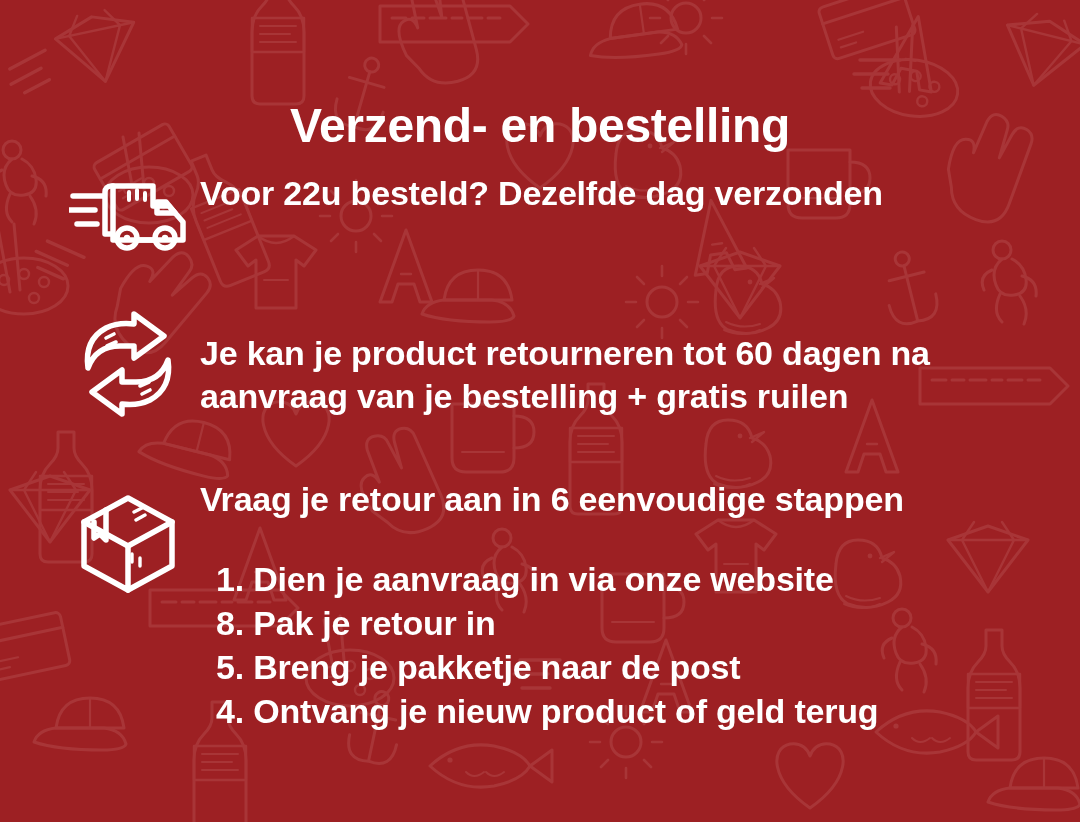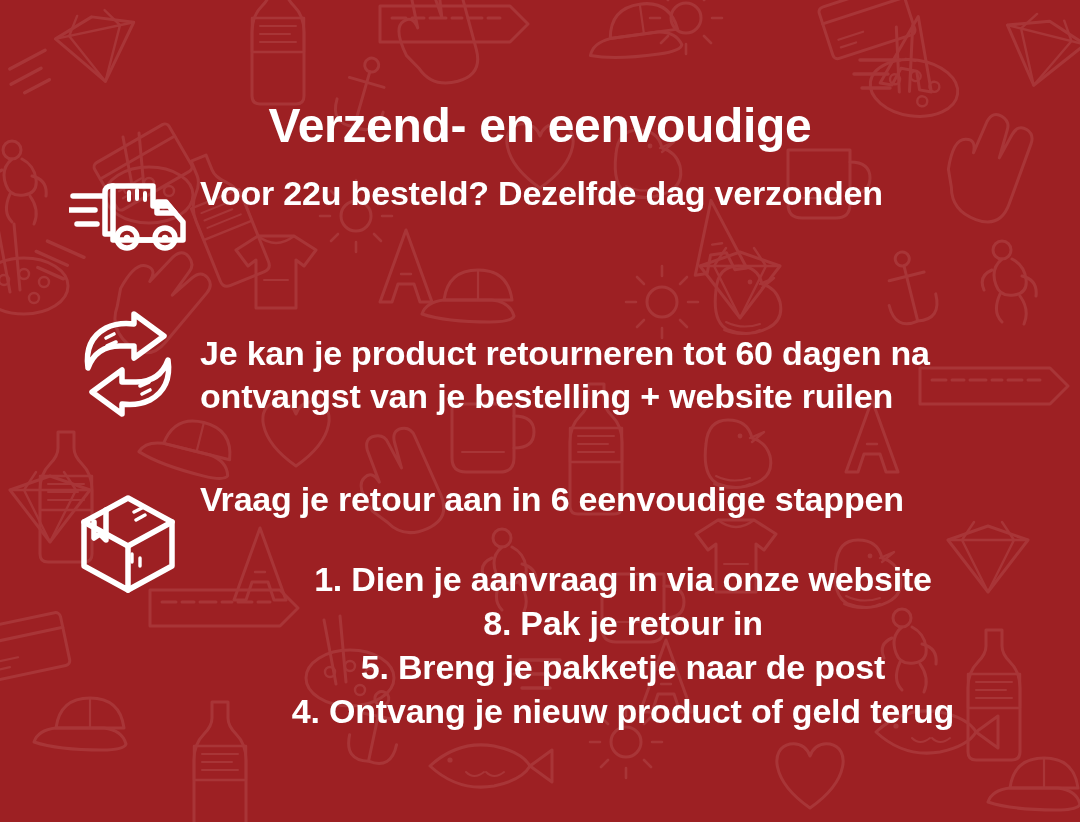--- a/index.html
+++ b/index.html
@@ -86,24 +86,23 @@
 
   .steps-heading {
     font-size: 34px;
     font-weight: bold;
     line-height: 43px;
     letter-spacing: -0.2px;
     white-space: nowrap;
   }
   .steps-list {
     list-style: none;
-    margin: 1px;
+    margin: 16px;
     padding: 0;
     margin-top: 36px;
-    text-align: center;
   }
   .steps-list li {
     font-size: 34px;
     font-weight: bold;
     line-height: 44px;
     letter-spacing: -0.2px;
     white-space: nowrap;
   }
 </style>
 </head>
@@ -270,21 +269,21 @@
         <use href="#doodle-card" x="-20" y="620" transform="rotate(-12 23 647)"></use>
         <use href="#doodle-hand" x="120" y="250" transform="rotate(40 150 300)"></use>
         <use href="#doodle-speedlines" x="520" y="660"></use>
         <use href="#doodle-speedlines" x="860" y="60"></use>
       </g>
     </svg>
   </div>
 
   <div id="content">
 
-    <h1 class="page-title">Verzend- en eenvoudige</h1>
+    <h1 class="page-title">Verzend- en bestelling</h1>
 
     <div class="row" id="row-shipping">
       <div class="row-icon">
         <svg width="118" height="76" viewBox="0 0 118 76" fill="none" stroke="#ffffff" stroke-width="5.5" stroke-linecap="round" stroke-linejoin="round">
           <path d="M44 10 H84 v20 h16 l14 16 v18 H44 Z"></path>
           <path d="M44 10 H42 a6 6 0 0 0 -6 6 v42 h8"></path>
           <path d="M88 26 h9 l9 11 h-18 z"></path>
           <circle cx="58" cy="62" r="10"></circle>
           <circle cx="58" cy="62" r="3.2" fill="#ffffff" stroke="none"></circle>
           <circle cx="96" cy="62" r="10"></circle>
@@ -303,21 +302,21 @@
       <div class="row-icon">
         <svg width="104" height="108" viewBox="0 0 104 108" fill="none" stroke="#ffffff" stroke-width="5.5" stroke-linecap="round" stroke-linejoin="round">
           <path d="M58 4 L88 26 L58 48 V36 H44 Q20 36 12 58 Q8 30 30 18 Q42 12 58 14 Z"></path>
           <path d="M46 104 L16 82 L46 60 V72 H60 Q84 72 92 50 Q96 78 74 90 Q62 96 46 94 Z"></path>
           <path d="M30 28 l8 -4 M31 36 l9 -4" stroke-width="3.6"></path>
           <path d="M74 80 l-8 4 M73 72 l-9 4" stroke-width="3.6"></path>
         </svg>
       </div>
       <div class="row-text">
         <div class="line">Je kan je product retourneren tot 60 dagen na</div>
-        <div class="line">ontvangst van je bestelling + website ruilen</div>
+        <div class="line">aanvraag van je bestelling + gratis ruilen</div>
       </div>
     </div>
 
     <div class="row" id="row-steps">
       <div class="row-icon">
         <svg width="104" height="104" viewBox="0 0 104 104" fill="none" stroke="#ffffff" stroke-width="5.5" stroke-linecap="round" stroke-linejoin="round">
           <path d="M52 6 L96 30 L52 54 L8 30 Z"></path>
           <path d="M8 30 v44 L52 98 V54"></path>
           <path d="M96 30 v44 L52 98"></path>
           <path d="M30 18 L30 48 l-6 -6 l-6 4 V30"></path>

